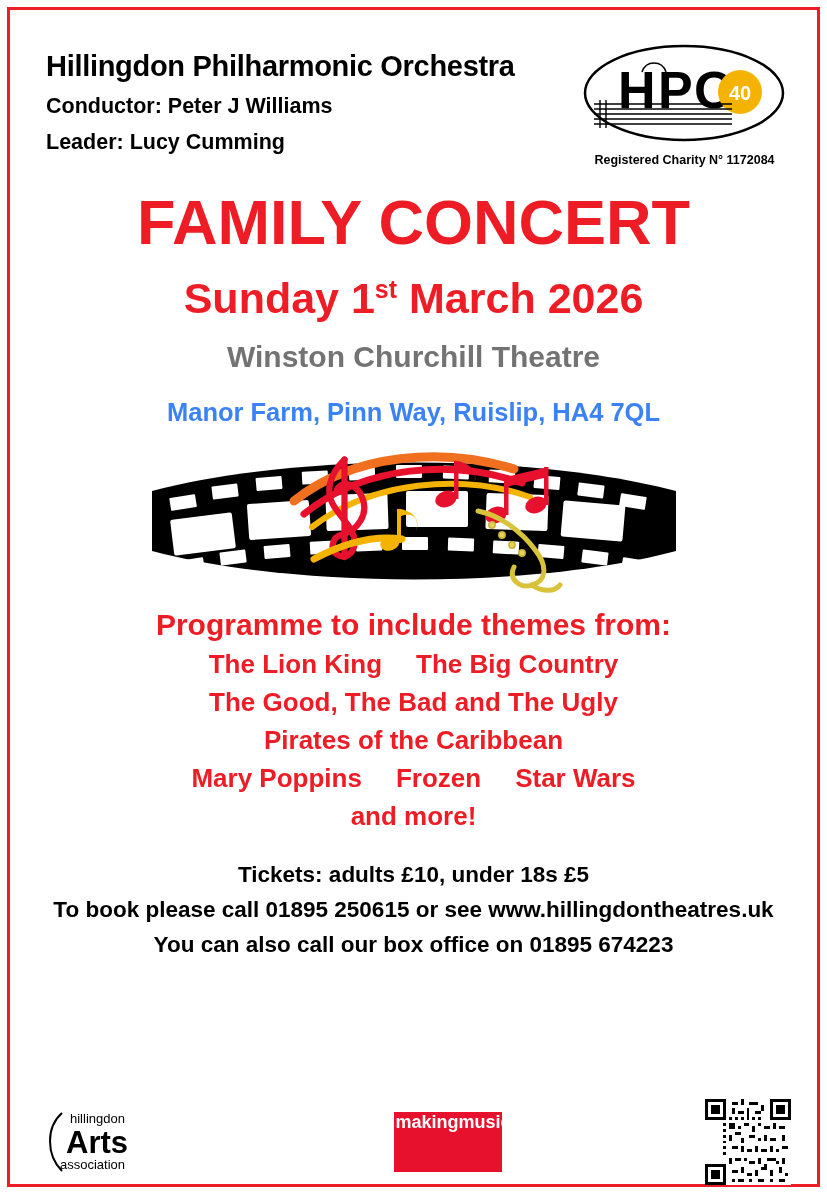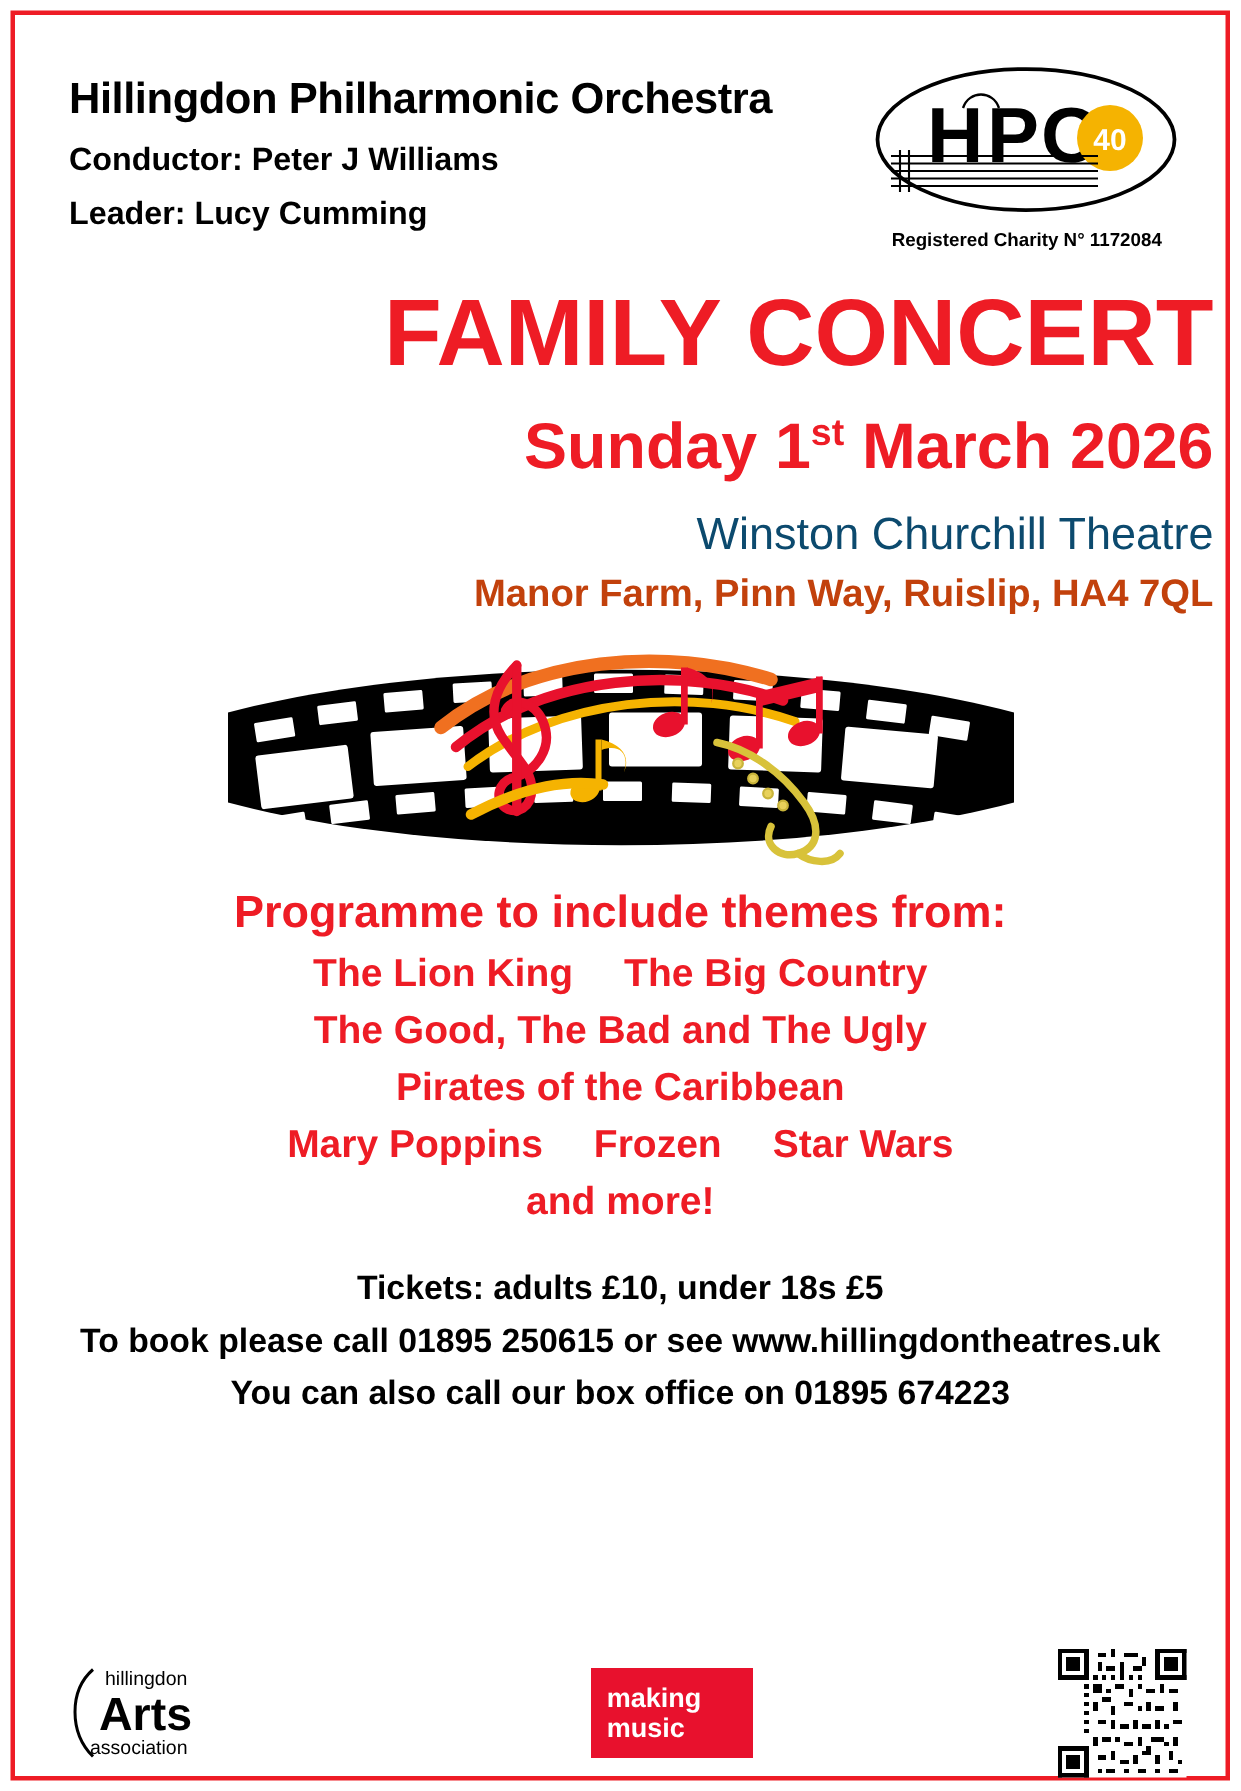--- a/index.html
+++ b/index.html
@@ -73,21 +73,21 @@
   .charity {
     font-size: 12.5px;
     font-weight: bold;
     color: #000;
     margin-top: 9px;
     white-space: nowrap;
   }
 
   
   .title-block {
-    text-align: right;
+    text-align: center;
     margin-top: 22px;
   }
   .main-title {
     font-size: 63px;
     font-weight: bold;
     color: #ee1c25;
     letter-spacing: 0px;
     line-height: 1.05;
   }
   .date {
@@ -103,29 +103,29 @@
     line-height: 0;
   }
   .time {
     font-size: 39px;
     font-weight: bold;
     color: #ee1c25;
     margin-top: 14px;
   }
   .venue {
     font-size: 30px;
-    font-weight: normal;
-    color: #0c4a6e;
+    font-weight: bold;
+    color: #737373;
     margin-top: 18px;
   }
   .address {
     font-size: 25.5px;
     font-weight: bold;
-    color: #c2410c;
-    margin-top: 8px;
+    color: #3b82f6;
+    margin-top: 24px;
   }
 
   
   .artwork {
     margin-top: 12px;
     display: flex;
     justify-content: center;
   }
 
   
@@ -178,21 +178,21 @@
     width: 150px;
     height: 74px;
     position: relative;
   }
   .mm-logo {
     width: 108px;
     height: 60px;
     background: #e8112d;
     color: #ffffff;
     display: flex;
-    flex-direction: column;
+    flex-direction: row;
     justify-content: center;
     padding-left: 11px;
     box-sizing: border-box;
   }
   .mm-logo span {
     font-size: 18px;
     font-weight: bold;
     line-height: 1.12;
   }
   .qr {

